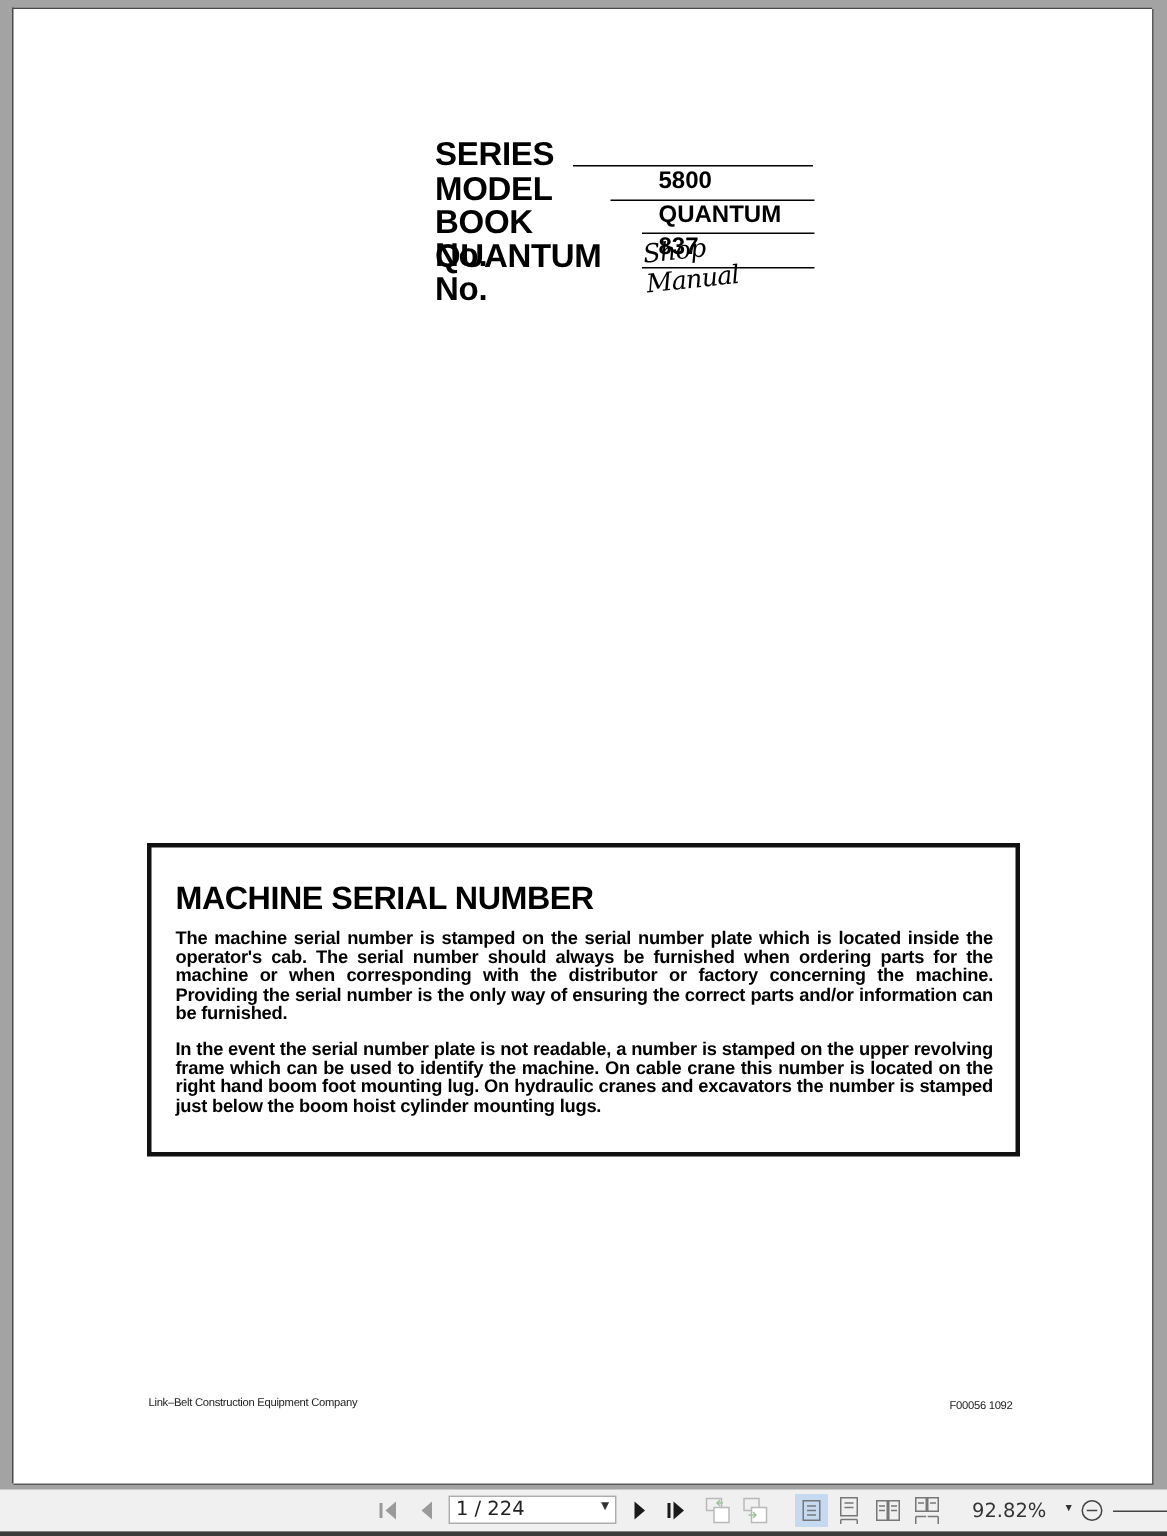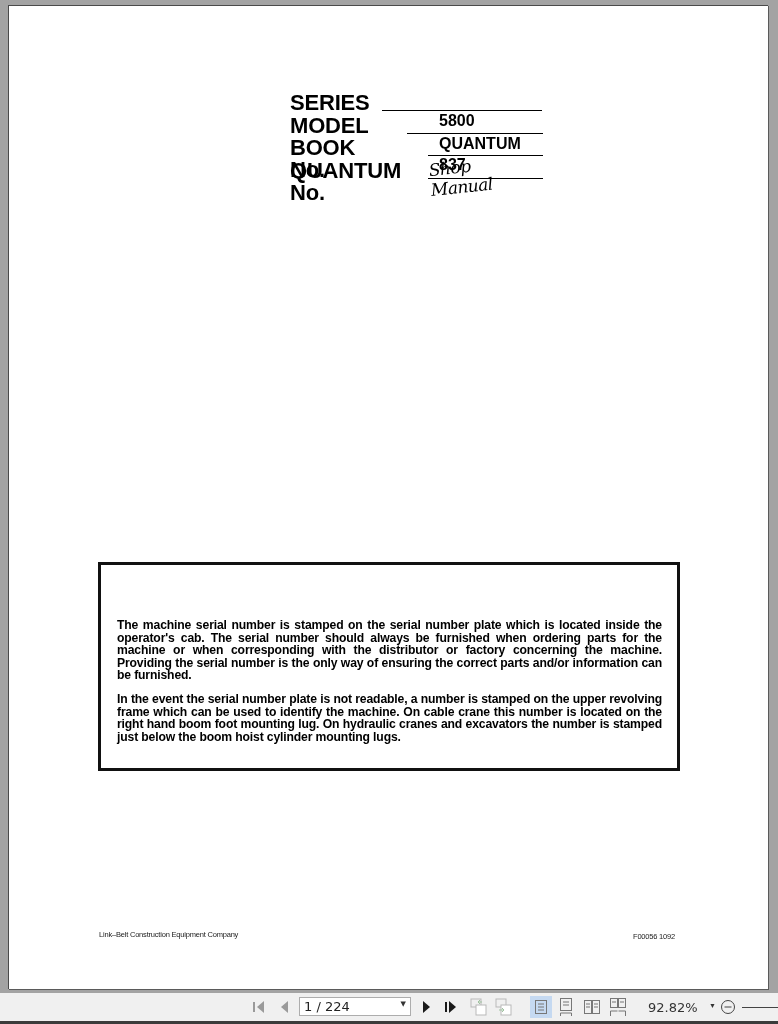--- a/index.html
+++ b/index.html
@@ -73,20 +73,21 @@
       <span class="hdr-val" style="left:149px;top:2px;text-align:center;">837</span>
     </div>
     <div class="hdr-row">
       <span class="hdr-label">QUANTUM No.</span>
       <span class="hdr-line" style="left:138px;width:115px;"></span>
       <span class="hand" style="left:142px;top:0px;">Shop Manual</span>
     </div>
   </div>
 
   <div class="box">
+    <div class="box-title">MACHINE SERIAL NUMBER</div>
     <div class="box-para" style="top:54px;">The machine serial number is stamped on the serial number plate which is located inside the operator's cab.  The serial number should always be furnished when ordering parts for the machine or when corresponding with the distributor or factory concerning the machine. Providing the serial number is the only way of ensuring the correct parts and/or information can be furnished.</div>
     <div class="box-para" style="top:128px;">In the event the serial number plate is not readable, a number is stamped on the upper revolving frame which can be used to identify the machine.  On cable crane this number is located on the right hand boom foot mounting lug.  On hydraulic cranes and excavators the number is stamped just below the boom hoist cylinder mounting lugs.</div>
   </div>
 
   <div class="footer-left">Link–Belt Construction Equipment Company</div>
   <div class="footer-right">F00056 1092</div>
 </div>
 
 <div class="toolbar">
 

